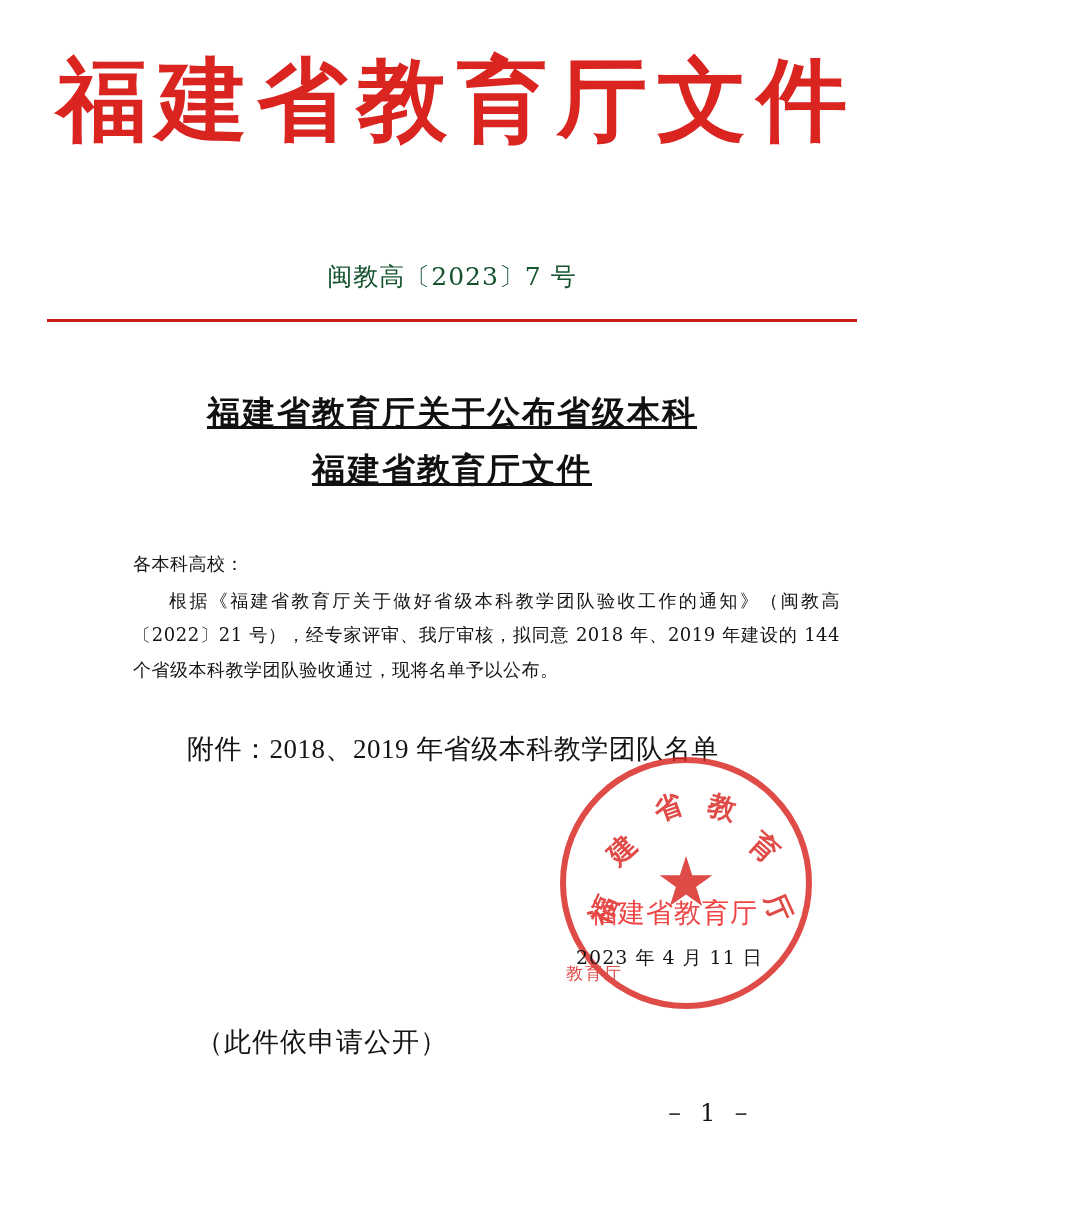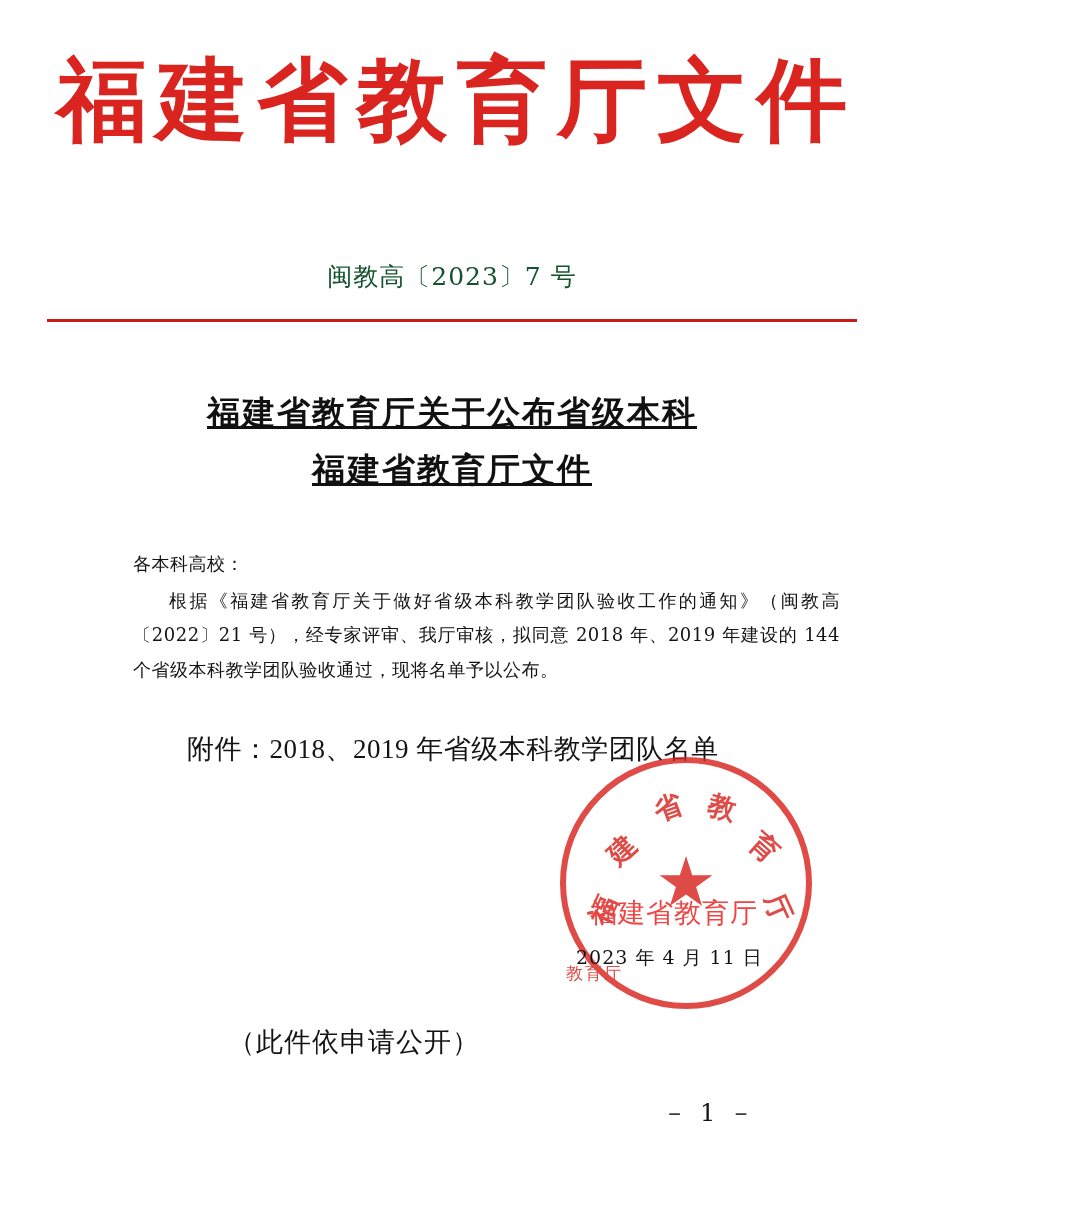--- a/index.html
+++ b/index.html
@@ -153,21 +153,20 @@
     color: #141414;
   }
 
   .public-note {
     position: absolute;
     left: 196px;
     top: 1024px;
     font-size: 27px;
     letter-spacing: 1px;
     color: #141414;
-    margin-left: 32px;
   }
 
   .page-number {
     position: absolute;
     right: 148px;
     bottom: 86px;
     font-size: 24px;
     letter-spacing: 3px;
     color: #141414;
   }

